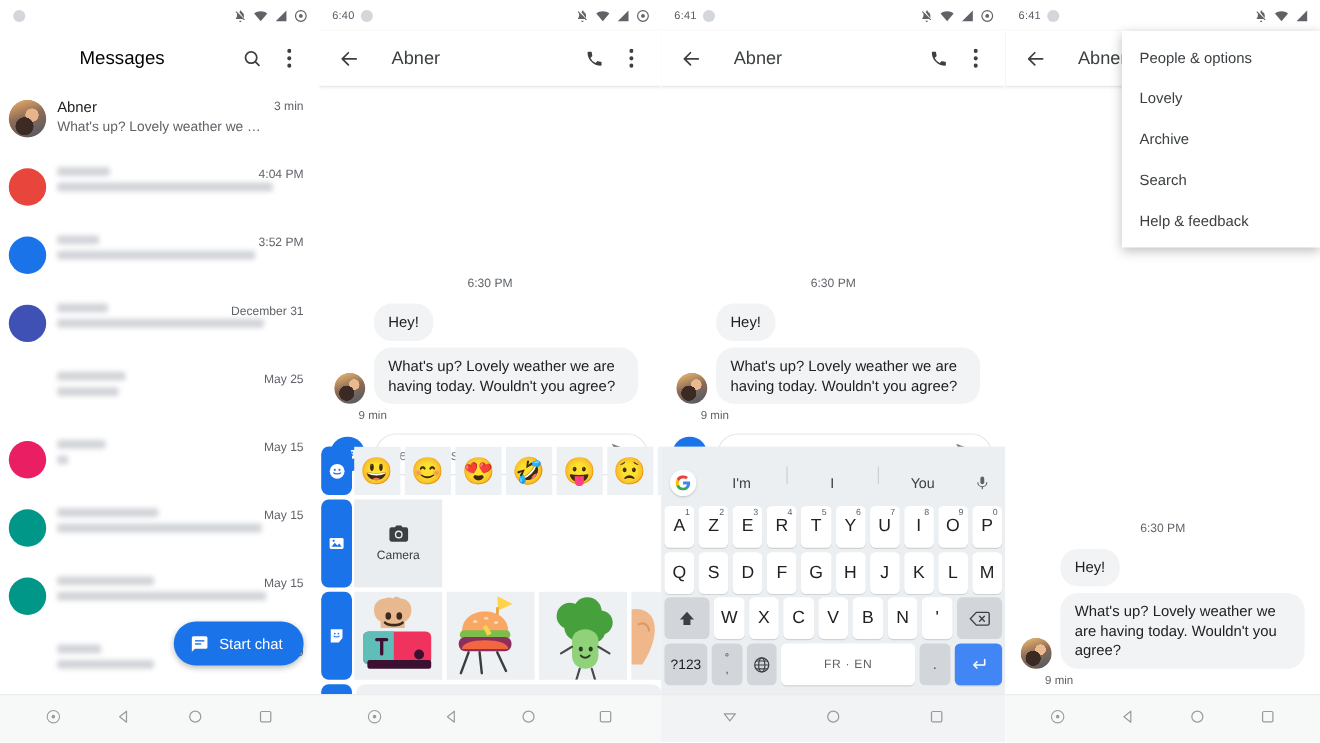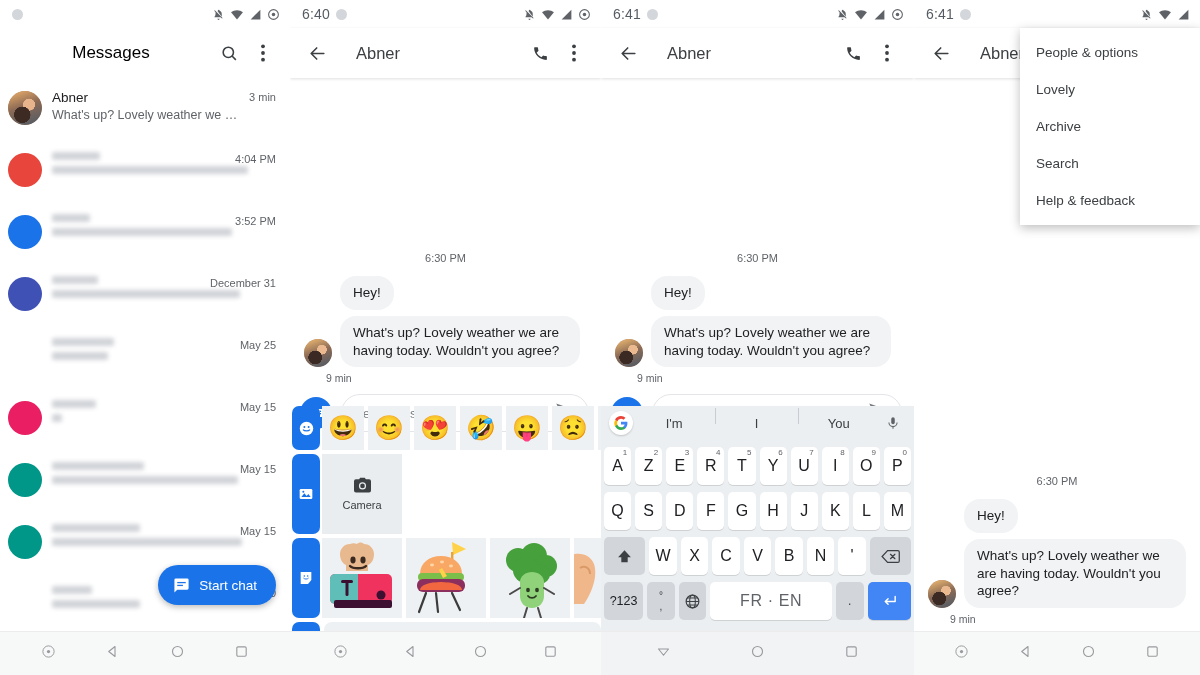--- a/index.html
+++ b/index.html
@@ -18,21 +18,21 @@
   .p3 { width: 313px; }
   .p4 { width: 286px; }
 
   
   .statusbar {
     height: 28px; display: flex; align-items: center;
     padding: 0 10px 0 12px; font-size: 11.5px; color: #5f6368;
     position: relative; z-index: 4;
   }
   .sb-left { display: flex; align-items: center; gap: 6px; }
-  .sb-time { font-size: 14px; color: #555c63; letter-spacing: .2px; }
+  .sb-time { font-size: 10px; color: #555c63; letter-spacing: .2px; }
   .sb-dot { width: 11px; height: 11px; border-radius: 50%; background: #d3d6da; display:inline-block; }
   .sb-right { margin-left: auto; display: flex; align-items: center; gap: 5px; }
   .sb-right svg { display: block; }
 
   
   .appbar {
     height: 50px; display: flex; align-items: center;
     padding: 0 10px; background: #fff; position: relative; z-index: 3;
   }
   .appbar.shadowed { box-shadow: 0 1px 3px rgba(0,0,0,.13); }
@@ -127,35 +127,35 @@
     align-items: center; justify-content: center; gap: 5px; flex: none;
   }
   .camera-label { font-size: 11px; color: #3c4043; }
   .sticker-row { display: flex; gap: 4px; height: 80px; }
   .sticker-cell { width: 80px; height: 80px; background: #eef1f3; flex: none; position: relative; overflow: hidden; }
   .sticker-cell svg { position: absolute; inset: 0; }
   .drawer-bottom { height: 14px; background: #eef1f3; border-radius: 8px 8px 0 0; margin-left: 2px; }
 
   
   .keyboard { position: absolute; left:0; right:0; bottom: 44px; top: 406px; background: #eceff1; display: flex; flex-direction: column; }
-  .kb-suggest { height: 34px; display: flex; align-items: center; padding: 0 8px; }
+  .kb-suggest { height: 34px; display: flex; align-items: center; padding: 0 8px; margin-top: 16px; }
   .kb-g { width: 24px; height: 24px; border-radius: 50%; background:#fff; display:flex; align-items:center; justify-content:center; box-shadow: 0 1px 2px rgba(0,0,0,.18); flex:none; }
   .kb-sug-items { flex: 1; display: flex; align-items: center; }
   .kb-sug { flex: 1; text-align: center; font-size: 13px; color: #3c4043; position: relative; }
   .kb-sug + .kb-sug::before { content:""; position:absolute; left:0; top:-8px; height:16px; width:1px; background:#c9ccd0; }
   .kb-mic { width: 26px; display:flex; align-items:center; justify-content:center; flex:none; }
   .kb-rows { flex: 1; display: flex; flex-direction: column; justify-content: space-evenly; padding: 0 3px 4px; }
   .kb-row { display: flex; gap: 4px; justify-content: center; height: 38px; }
   .key {
     flex: 1; background: #fff; border-radius: 5px; display: flex; align-items: center; justify-content: center;
     font-size: 16px; color: #202124; position: relative; box-shadow: 0 1px 0 rgba(0,0,0,.12);
   }
   .key .num { position: absolute; top: 1px; right: 4px; font-size: 8px; color: #5f6368; }
   .key.fn { background: #d2d6da; box-shadow: none; }
-  .key.space { flex: 4.2; font-size: 16px; color: #5f6368; letter-spacing: .6px; }
+  .key.space { flex: 4.2; font-size: 11px; color: #5f6368; letter-spacing: .6px; }
   .key.enter { background: #4285f4; flex: 1.5; }
   .key.shift, .key.back { flex: 1.5; }
   .key.kcomma { flex: .95; background:#d2d6da; box-shadow:none; font-size: 10px; color:#3c4043; line-height:1.1; flex-direction:column; }
   .key.kperiod { flex: .95; background:#d2d6da; box-shadow:none; font-size: 12px; color:#3c4043; }
   .key.num123 { flex: 1.35; background:#d2d6da; box-shadow:none; font-size: 12.5px; }
   .key.globe { flex: .95; background:#d2d6da; box-shadow:none; }
 
   
   .ovmenu {
     position: absolute; top: 28px; right: 0; width: 180px;

